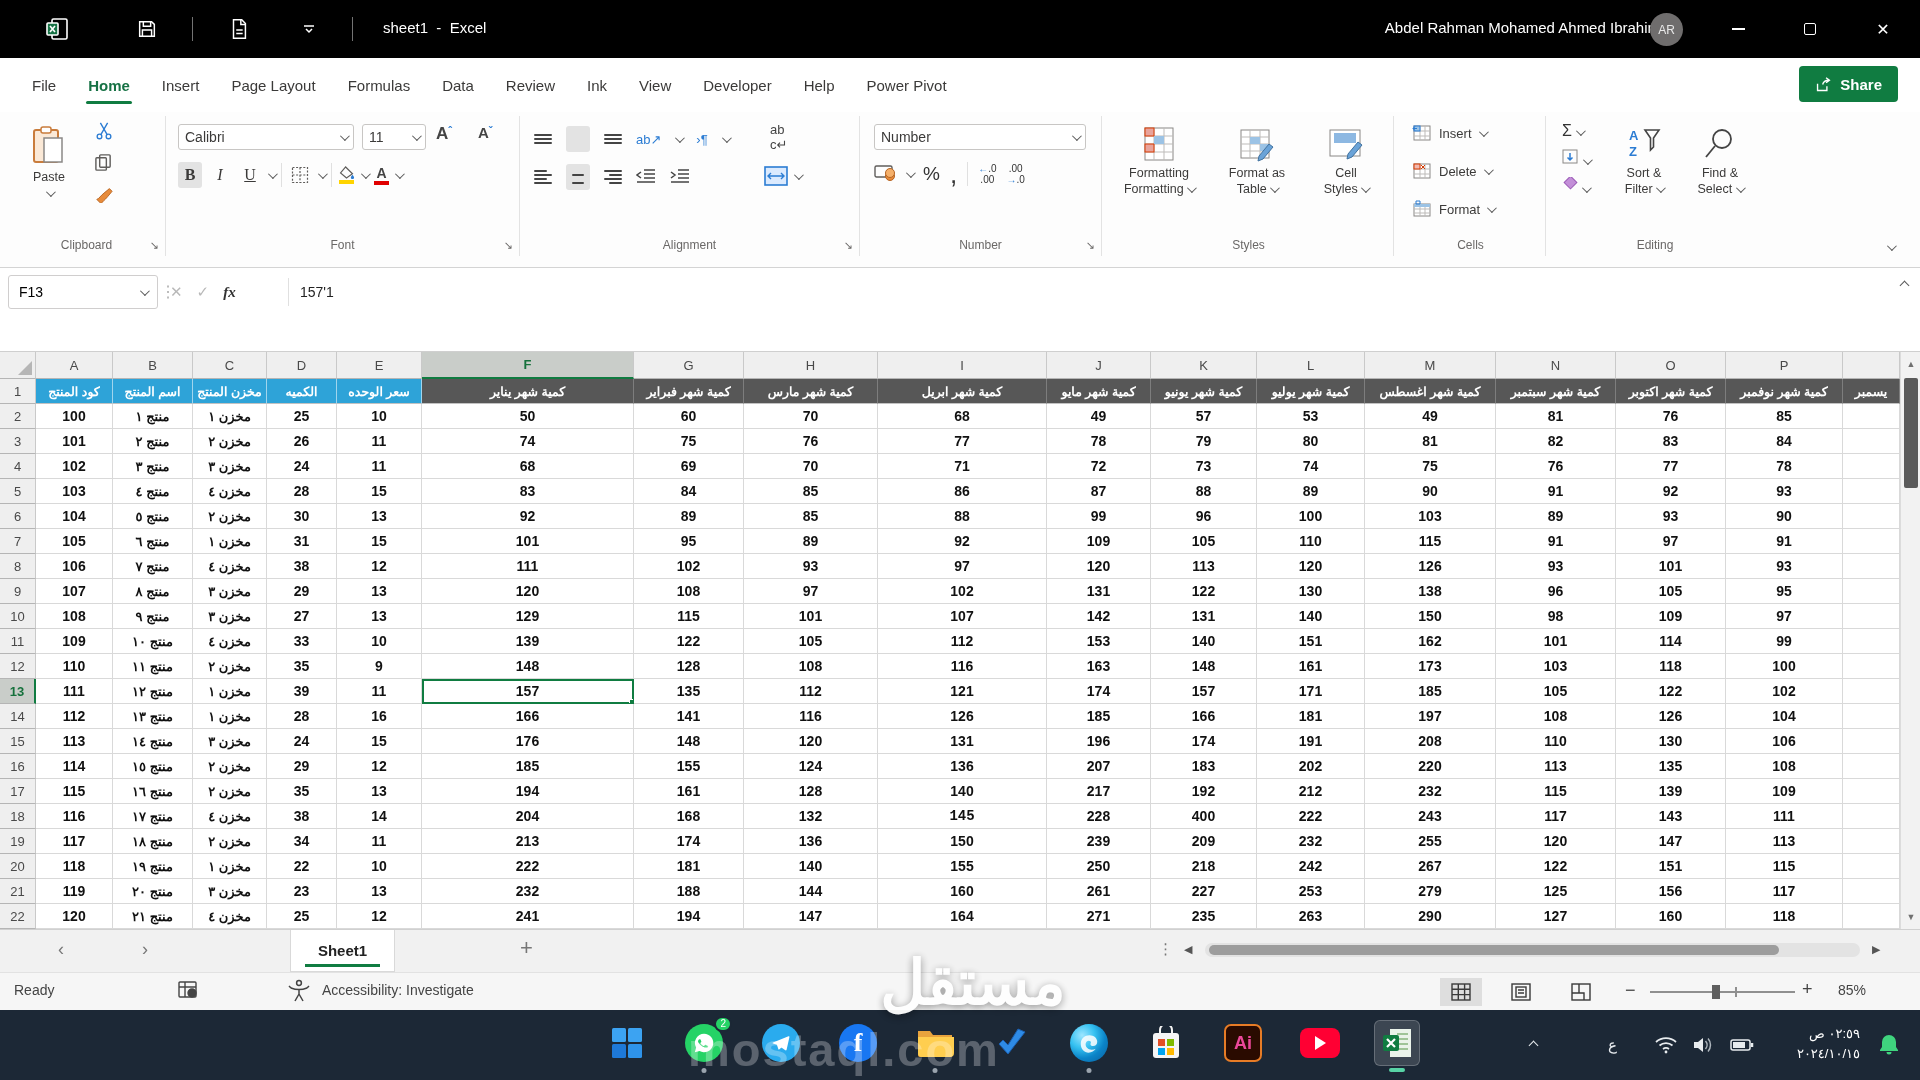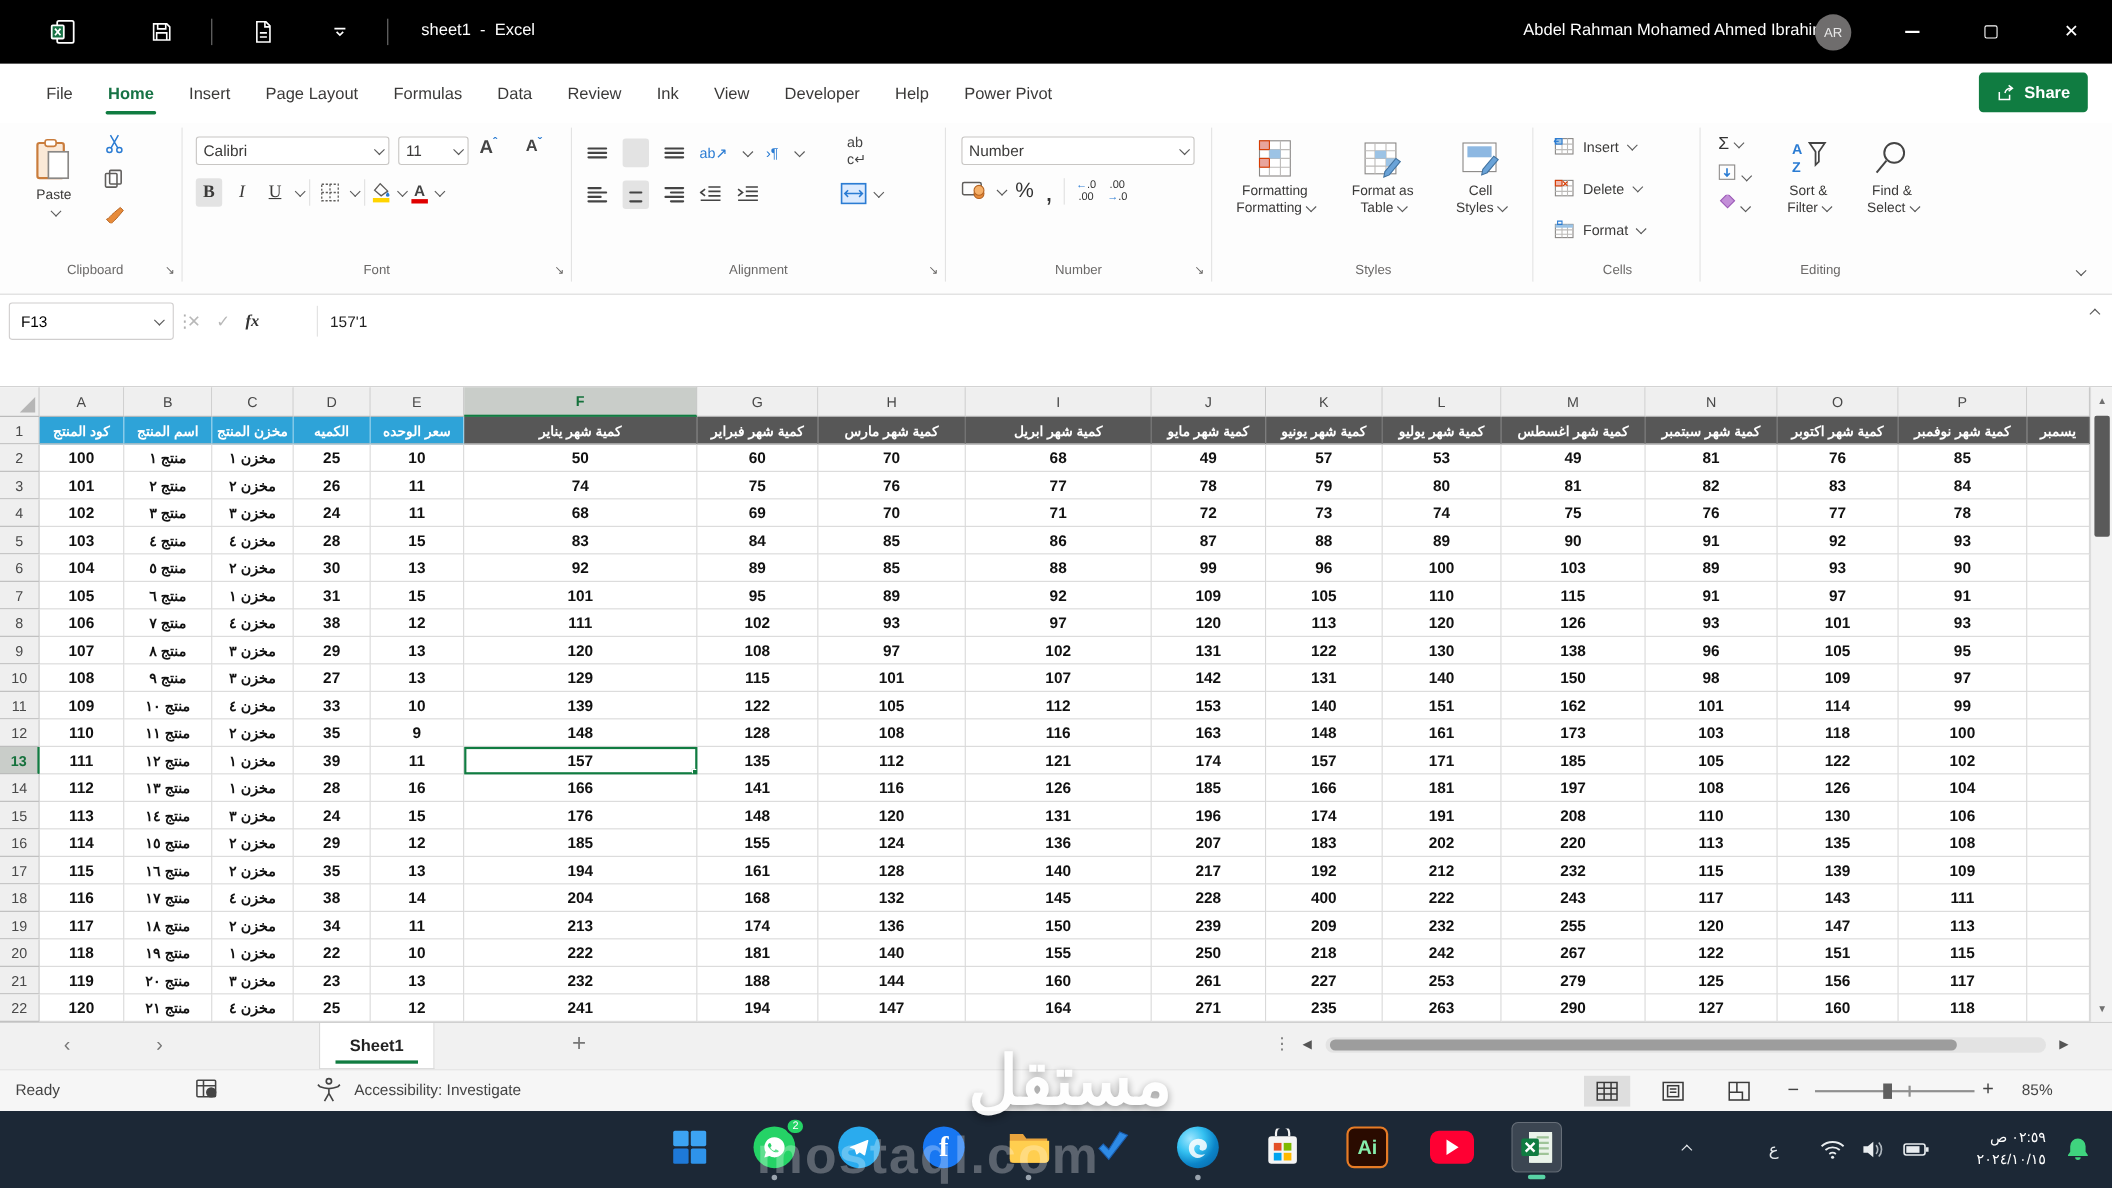--- a/index.html
+++ b/index.html
@@ -124,21 +124,21 @@
   <div id="avatar">AR</div>
   <div class="winbtn" style="left:1715px">
       <span class="minline"></span>
     </div>
   <div class="winbtn" style="left:1787px">
       <span class="restorebox"></span>
     </div>
   <div class="winbtn" style="left:1860px">✕</div>
 </div>
 
-<div id="tabrow" style="padding-left:26px">
+<div id="tabrow" style="padding-left:16px">
   <div class="rtab">File</div>
   <div class="rtab active">Home</div>
   <div class="rtab">Insert</div>
   <div class="rtab">Page Layout</div>
   <div class="rtab">Formulas</div>
   <div class="rtab">Data</div>
   <div class="rtab">Review</div>
   <div class="rtab">Ink</div>
   <div class="rtab">View</div>
   <div class="rtab">Developer</div>
@@ -788,21 +788,21 @@
       <div class="grow">
         <div class="hcell rownum" style="width: 36px; height: 25px;">18</div>
         <div class="dcell" style="width: 77px; height: 25px;">116</div>
         <div class="dcell artext" dir="rtl" style="width: 80px; height: 25px;">منتج ١٧</div>
         <div class="dcell artext" dir="rtl" style="width: 74px; height: 25px;">مخزن ٤</div>
         <div class="dcell" style="width: 70px; height: 25px;">38</div>
         <div class="dcell" style="width: 85px; height: 25px;">14</div>
         <div class="dcell" style="width: 212px; height: 25px;">204</div>
         <div class="dcell" style="width: 110px; height: 25px;">168</div>
         <div class="dcell" style="width: 134px; height: 25px;">132</div>
-        <div class="dcell" style="width: 169px; height: 25px;">145</div>
+        <div class="dcell" style="width: 169px; height: 25px; font-family: Liberation Mono, monospace;">145</div>
         <div class="dcell" style="width: 104px; height: 25px;">228</div>
         <div class="dcell" style="width: 106px; height: 25px;">400</div>
         <div class="dcell" style="width: 108px; height: 25px;">222</div>
         <div class="dcell" style="width: 131px; height: 25px;">243</div>
         <div class="dcell" style="width: 120px; height: 25px;">117</div>
         <div class="dcell" style="width: 110px; height: 25px;">143</div>
         <div class="dcell" style="width: 117px; height: 25px;">111</div>
         <div class="dcell" style="width: 57px; height: 25px;"></div>
       </div>
       <div class="grow">
@@ -1000,21 +1000,21 @@
     <svg width="32" height="34" viewBox="0 0 32 34">
         <path d="M10 7V4a6 6 0 0112 0v3" fill="none" stroke="#f3f3f3" stroke-width="2"></path>
         <rect x="3" y="7" width="26" height="25" rx="3" fill="#f5f5f5"></rect>
         <rect x="8" y="13" width="7" height="7" fill="#e34f26"></rect>
         <rect x="17" y="13" width="7" height="7" fill="#7fba00"></rect>
         <rect x="8" y="22" width="7" height="7" fill="#00a4ef"></rect>
         <rect x="17" y="22" width="7" height="7" fill="#ffb900"></rect>
       </svg>
   </div>
   <div class="tico" style="left:1220px">
-    <span style="width:38px;height:38px;border-radius:7px;background:#2a0b00;border:2px solid #e77c26;color:#86efac;font-weight:bold;font-size:18px;display:flex;align-items:center;justify-content:center">Ai</span>
+    <span style="width:38px;height:38px;border-radius:7px;background:#2a0b00;border:2px solid #e77c26;color:#ec4899;font-weight:bold;font-size:18px;display:flex;align-items:center;justify-content:center">Ai</span>
   </div>
   <div class="tico" style="left:1297px">
     <span style="width:40px;height:30px;border-radius:8px;background:#ff0033;display:flex;align-items:center;justify-content:center">
         <span style="width:0;height:0;border-left:11px solid #fff;border-top:7px solid transparent;border-bottom:7px solid transparent"></span>
       </span>
   </div>
   <div class="tico appactive" style="left:1374px">
     <svg width="32" height="32" viewBox="0 0 32 32">
         <rect x="9" y="2" width="21" height="28" rx="2" fill="#d9ead3"></rect>
         <path d="M9 2h21v28H9z" fill="#eaf3ea"></path>

